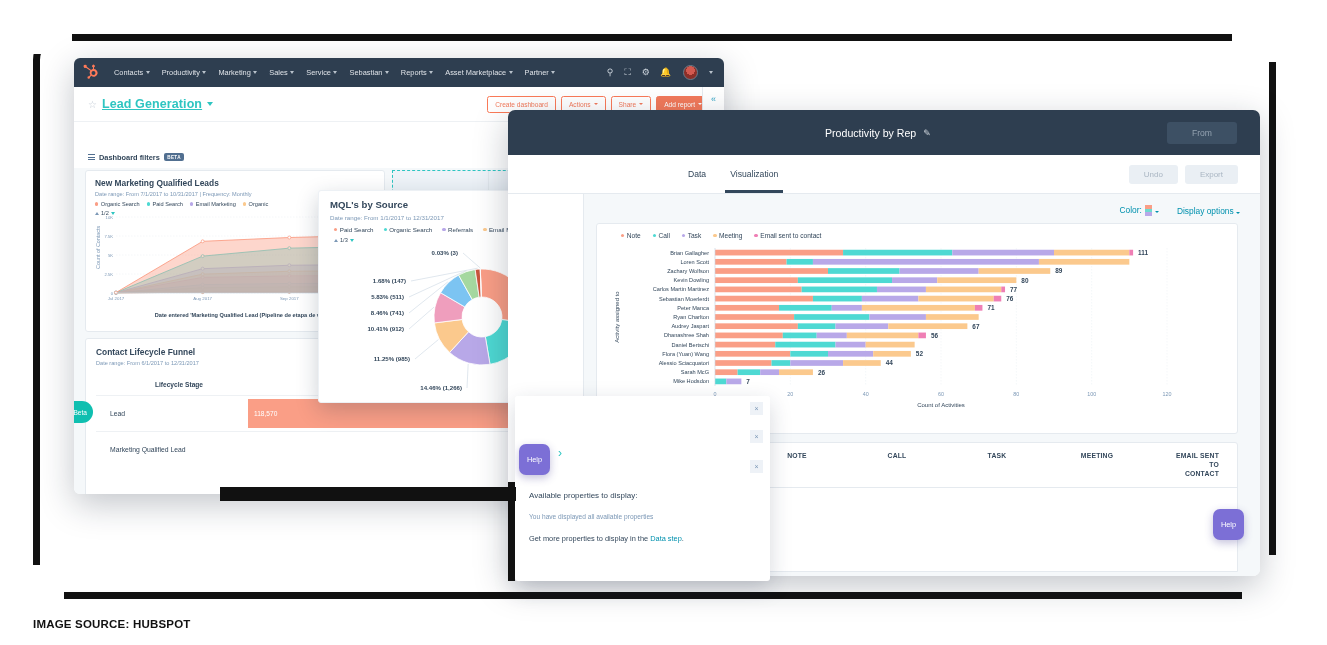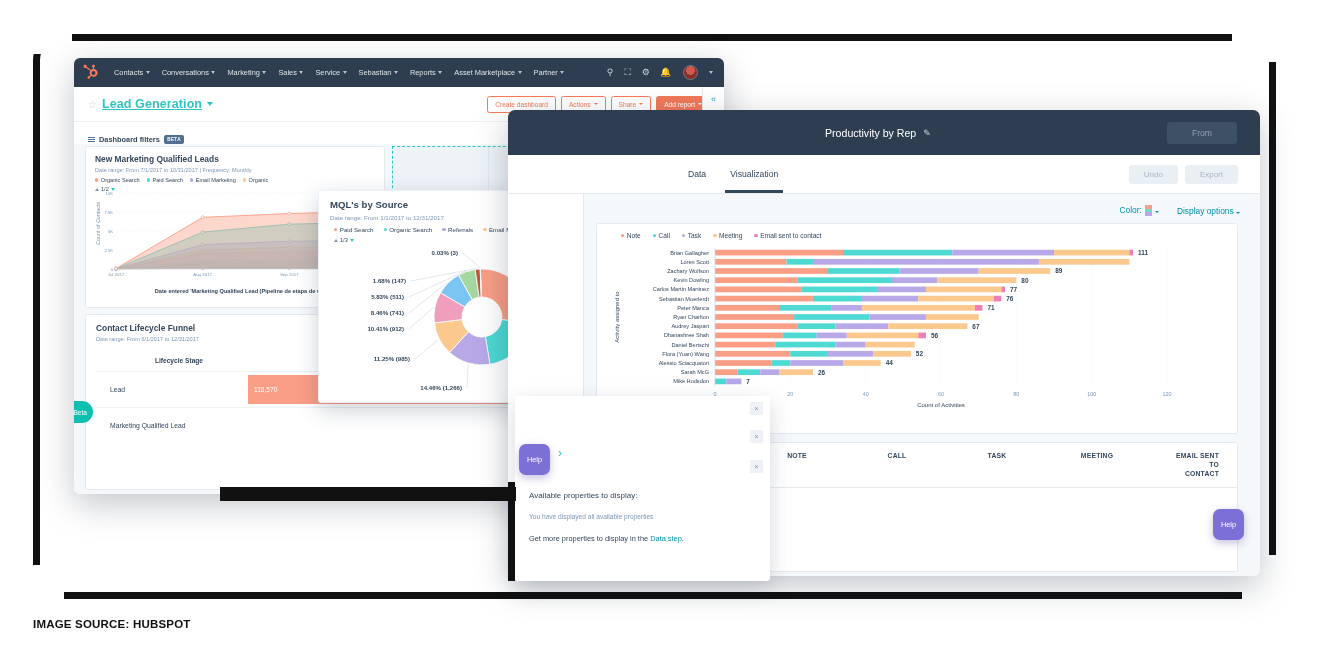--- a/index.html
+++ b/index.html
@@ -65,22 +65,23 @@
   .hs-btns{ margin-left:auto; display:flex; gap:5px; align-items:center;}
   .btn-o{
     border:1px solid #fa7a58; color:#f2795a; background:#fff;
     font-size:6.6px; border-radius:2.5px; padding:4px 7px; white-space:nowrap; cursor:pointer;
     display:flex; align-items:center; gap:3px;
   }
   .btn-f{ background:#f2795a; border:1px solid #f2795a; color:#fff;}
   .bcaret{ width:0;height:0;border-left:2.3px solid transparent;border-right:2.3px solid transparent;border-top:2.8px solid currentColor;}
 
   .hs-filters{
-    height:22px; display:flex; align-items:flex-end; padding:0 14px; background:#fff;
+    height:22px; display:flex; align-items:center; padding:0 14px; background:#fff;
     font-size:7.4px;
+    margin-top:24px;
   }
   .filt-left{ display:flex; align-items:center; gap:4px; color:#33475b; font-weight:bold;}
   .hamb{ display:inline-block; width:7px;}
   .hamb i{ display:block; height:1px; background:#516f90; margin:1.4px 0;}
   .beta-badge{
     background:#516f90; color:#fff; font-size:4.6px; font-weight:bold; letter-spacing:.4px;
     padding:1.6px 3.4px; border-radius:2px;
   }
   .filt-right{ margin-left:auto; color:#33475b; font-size:7.4px;}
   .filt-right b{ color:#0091ae; }
@@ -248,21 +249,21 @@
   <div class="hs-nav">
     <svg class="hs-logo" viewBox="0 0 24 24">
       <path d="M17 7.2V4.6a1.9 1.9 0 1 0-1.6 0v2.6a5.4 5.4 0 0 0-2.5 1.1L6.6 3.9a2.2 2.2 0 1 0-1 1.3l6.2 4.3a5.4 5.4 0 0 0 .1 6l-1.9 1.9a1.7 1.7 0 0 0-.5-.1 1.8 1.8 0 1 0 1.8 1.8 1.7 1.7 0 0 0-.1-.5l1.9-1.9A5.4 5.4 0 1 0 17 7.2zm-.8 8.2a2.8 2.8 0 1 1 2.8-2.8 2.8 2.8 0 0 1-2.8 2.8z" fill="#ff7a59"></path>
     </svg>
     <div class="hs-nav-items">
       <div class="hs-nav-item">
           <span>Contacts</span>
           <i class="caret"></i>
         </div>
       <div class="hs-nav-item">
-          <span>Conversations</span>
+          <span>Productivity</span>
           <i class="caret"></i>
         </div>
       <div class="hs-nav-item">
           <span>Marketing</span>
           <i class="caret"></i>
         </div>
       <div class="hs-nav-item">
           <span>Sales</span>
           <i class="caret"></i>
         </div>

